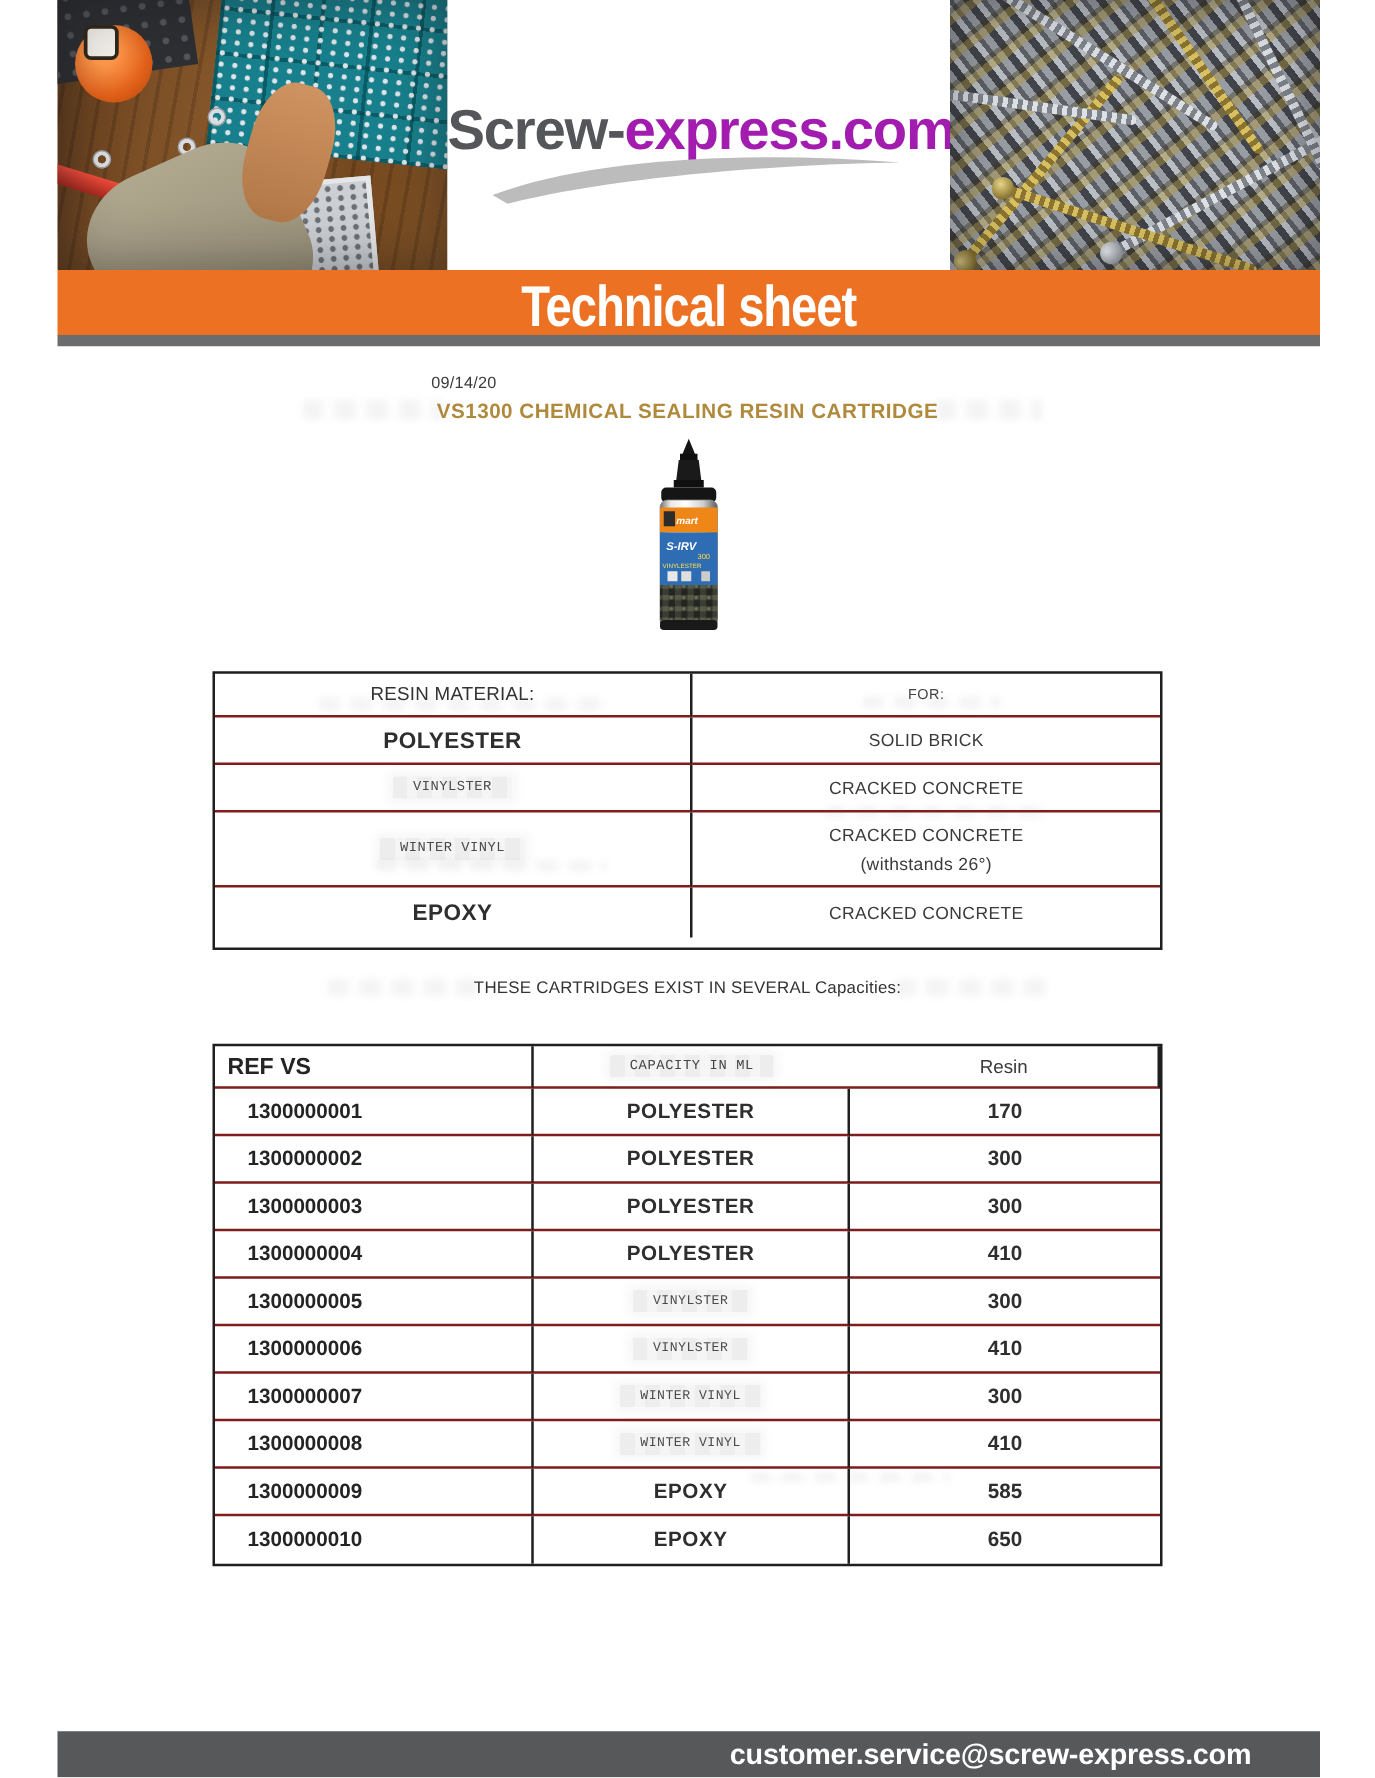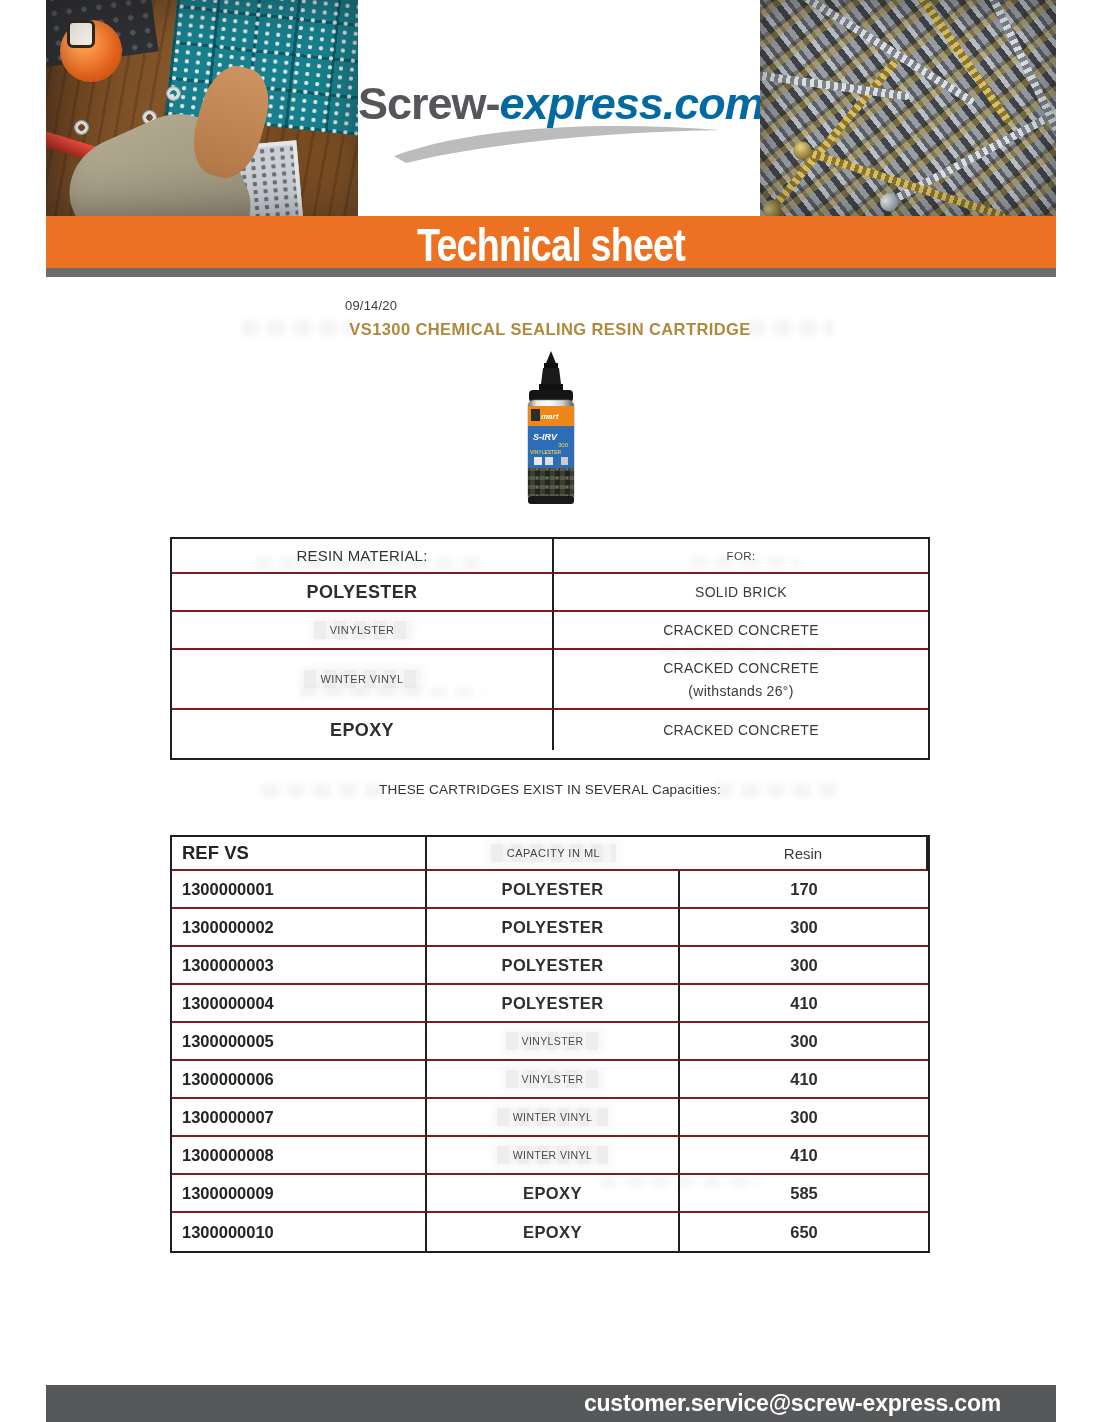--- a/index.html
+++ b/index.html
@@ -54,59 +54,59 @@
   .screwbar::before{content:"";position:absolute;left:-12px;top:-5px;width:18px;height:18px;border-radius:50%;
     background:radial-gradient(circle at 35% 35%,#f0f3f6,#9aa0a7 72%);}
   .screwbar.brass::before{background:radial-gradient(circle at 35% 35%,#ead98a,#8a7430 72%);}
   .photo-vignette{position:absolute;inset:0;box-shadow:inset 0 0 46px rgba(20,20,25,.45);}
 
   
   .logo-area{position:absolute;left:358px;top:0;width:402px;height:216px;background:#ffffff;}
   .logo-text{position:absolute;left:0;top:78px;width:100%;text-align:center;
     font-size:45px;font-weight:bold;letter-spacing:-1px;white-space:nowrap;}
   .logo-gray{color:#55565a;}
-  .logo-orange{color:#0369a1;font-style:italic;}
+  .logo-orange{color:#a21caf;}
   .swoosh{position:absolute;left:32px;top:120px;}
 
   
   .banner{position:absolute;left:46px;top:216px;width:1010px;height:52px;background:#ec7123;}
   .banner-text{position:absolute;left:0;top:2px;width:100%;text-align:center;color:#ffffff;
     font-size:46px;font-weight:bold;letter-spacing:-1px;transform:scaleX(.82);transform-origin:center;}
   .gray-strip{position:absolute;left:46px;top:268px;width:1010px;height:9px;background:#6a6c6e;}
 
   
   .date{position:absolute;left:345px;top:298px;font-size:13px;color:#3b3b3b;letter-spacing:.2px;}
   .doc-title{position:absolute;left:0;top:320px;width:1100px;text-align:center;
     font-size:16.5px;font-weight:bold;letter-spacing:.4px;color:#b08a3c;}
 
   
   .ghost{position:absolute;border-radius:3px;opacity:.55;filter:blur(3px);pointer-events:none;
     background:repeating-linear-gradient(90deg,rgba(90,90,90,.12) 0 16px,rgba(90,90,90,.02) 16px 26px);}
   .ghost-chip{background-color:rgba(135,135,135,.085);
     background-image:repeating-linear-gradient(90deg,rgba(100,100,100,.05) 0 12px,rgba(0,0,0,0) 12px 20px);
-    box-shadow:0 0 7px 4px rgba(135,135,135,.07);padding:3px 16px;border-radius:2px;}
+    box-shadow:0 0 7px 4px rgba(135,135,135,.07);padding:3px 16px;border-radius:2px;font-family:Liberation Mono, monospace;}
 
   
   .t1{position:absolute;left:170px;top:537px;width:760px;height:223px;border:2px solid #1f1f1f;
     box-sizing:border-box;display:grid;grid-template-columns:382px 374px;
     grid-template-rows:35px 38px 38px 60px 40px;}
   .t2{position:absolute;left:170px;top:835px;width:760px;border:2px solid #1f1f1f;
     box-sizing:border-box;display:grid;grid-template-columns:255px 253px 248px;
     grid-template-rows:34px repeat(10,38px);}
   .cell{display:flex;align-items:center;justify-content:center;box-sizing:border-box;
     border-right:2px solid #1f1f1f;border-bottom:2px solid #7f1d1d;color:#2b2b2b;position:relative;}
   .cell.last-col{border-right:none;}
   .cell.last-row{border-bottom:none;}
   .th-main{font-size:15px;color:#333;letter-spacing:.2px;}
   .th-small{font-size:11.5px;color:#444;letter-spacing:.4px;}
   .mat-big{font-size:18px;font-weight:bold;letter-spacing:.4px;color:#2e2e2e;}
   .mat-small{font-size:11px;color:#4a4a4a;letter-spacing:.4px;}
   .use-text{font-size:14px;color:#3a3a3a;letter-spacing:.3px;}
   .use-two{flex-direction:column;gap:7px;}
-  .ref-cell{justify-content:flex-start;padding-left:10px;font-weight:bold;font-size:16.5px;color:#242424;}
+  .ref-cell{justify-content:flex-start;padding-left:26px;font-weight:bold;font-size:16.5px;color:#242424;}
   .ref-head{justify-content:flex-start;padding-left:10px;font-weight:bold;font-size:18.5px;color:#242424;}
   .resin-head{font-size:15px;color:#3a3a3a;}
   .cap-head{font-size:11px;color:#444;letter-spacing:.5px;}
   .resin-big{font-size:16.5px;font-weight:bold;letter-spacing:.4px;color:#2e2e2e;}
   .resin-small{font-size:10.5px;color:#4a4a4a;letter-spacing:.4px;}
   .cap-val{font-size:16.5px;font-weight:bold;color:#2e2e2e;text-align:right;}
 
   .caption{position:absolute;left:0;top:782px;width:1100px;text-align:center;
     font-size:13.5px;color:#333;letter-spacing:.2px;}
 

